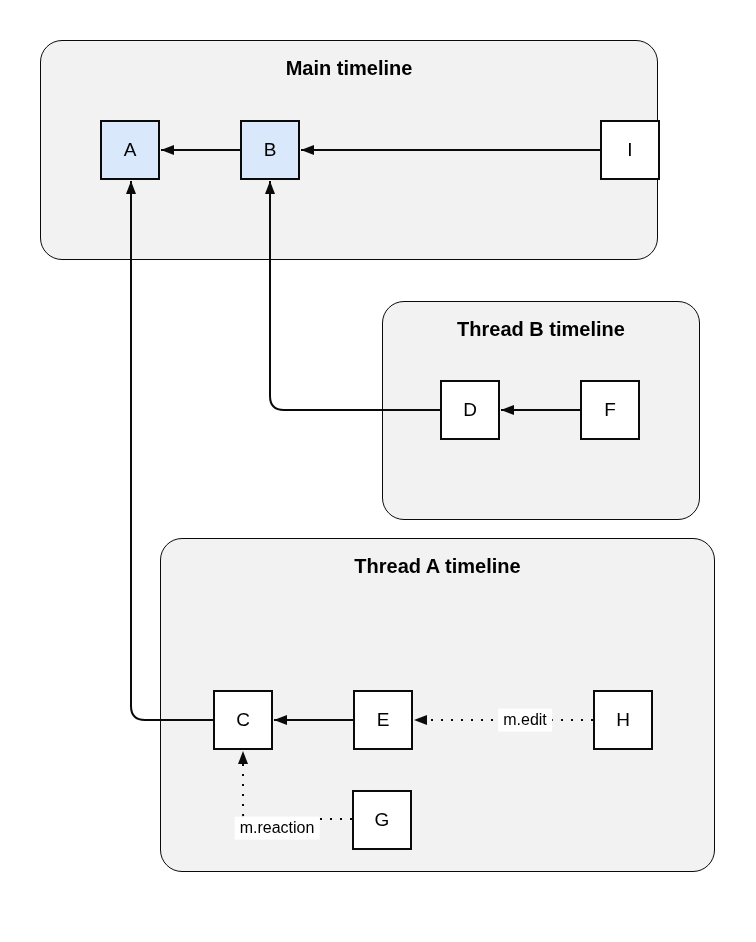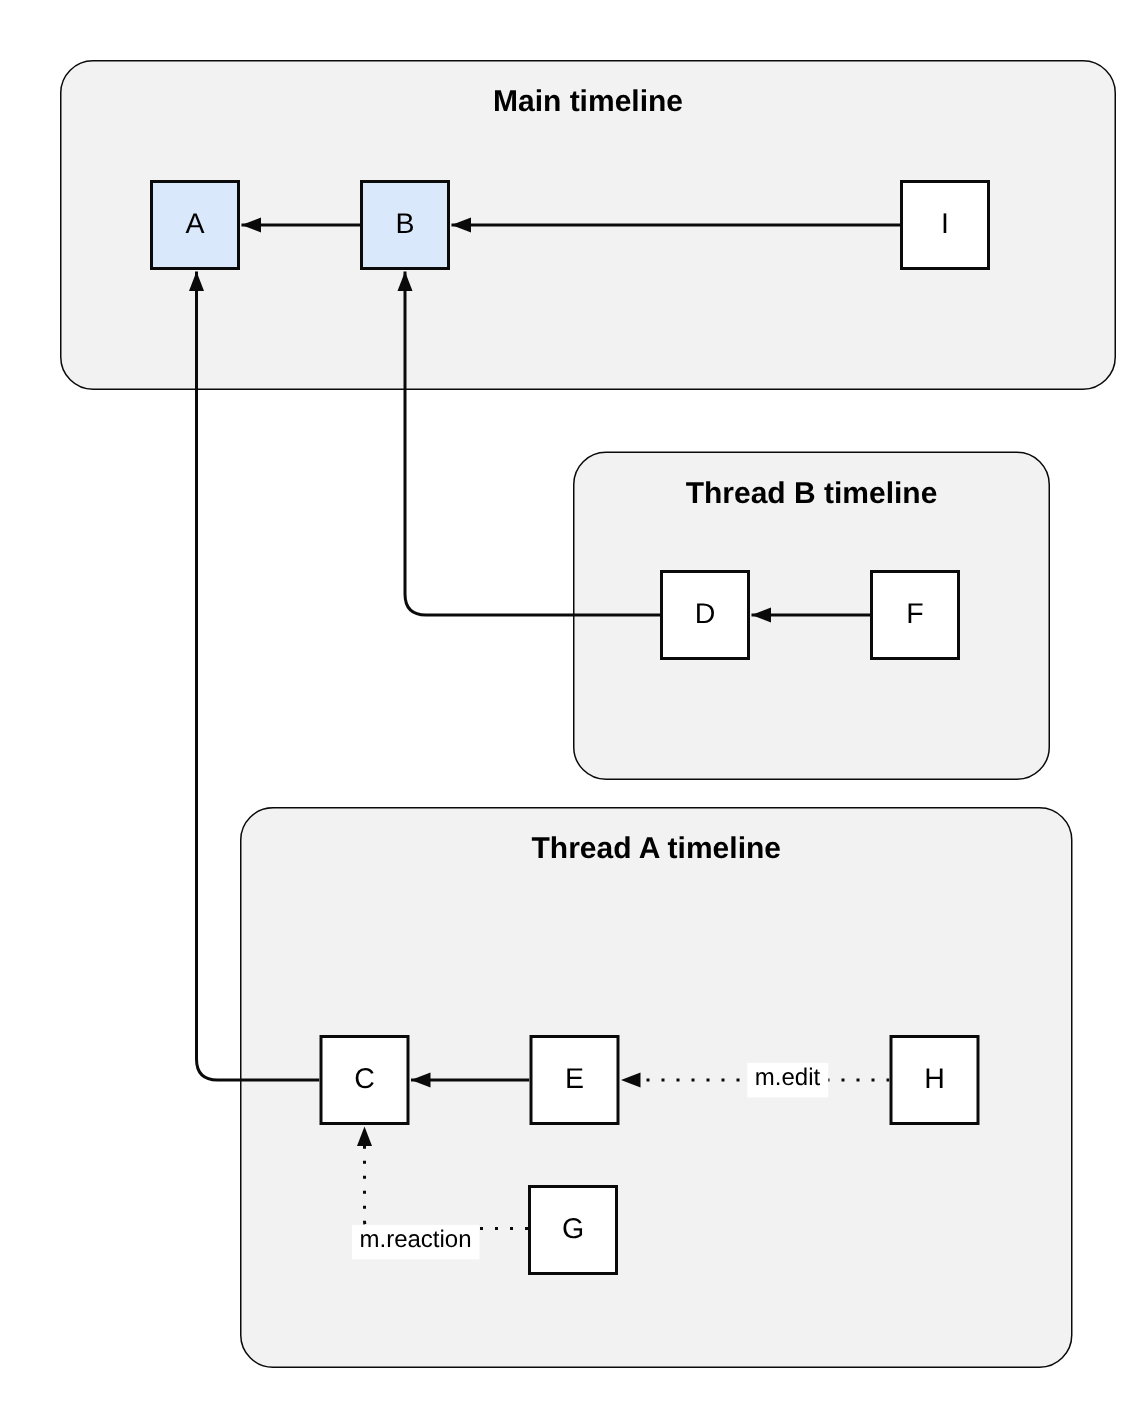--- a/index.html
+++ b/index.html
@@ -64,27 +64,27 @@
     line-height:1.3;
     padding:1px 5px;
     white-space:nowrap;
   }
 </style>
 </head>
 <body>
 
 <div class="canvas">
 
-  <div class="group" style="left: 40px; top: 40px; width: 704px; height: 220px;">
+  <div class="group" style="left: 40px; top: 40px; width: 618px; height: 220px;">
     <div class="group-title">Main timeline</div>
   </div>
   <div class="group" style="left: 382px; top: 301px; width: 318px; height: 219px;">
     <div class="group-title">Thread B timeline</div>
   </div>
-  <div class="group" style="left: 160px; top: 538px; width: 555px; height: 374px;">
+  <div class="group" style="left: 160px; top: 538px; width: 555px; height: 334px;">
     <div class="group-title">Thread A timeline</div>
   </div>
 
   <svg class="edges" id="edges-layer" width="756" height="942" viewBox="0 0 756 942">
     <defs>
       <marker id="arrowhead" markerUnits="userSpaceOnUse" markerWidth="16" markerHeight="12" refX="13.5" refY="5.5" orient="auto">
         <path d="M0.5,0.5 L13.5,5.5 L0.5,10.5 Z" fill="#0a0a0a"></path>
       </marker>
     </defs>
   <path d="M240,150 L161,150" class="edge" marker-end="url(#arrowhead)"></path>

